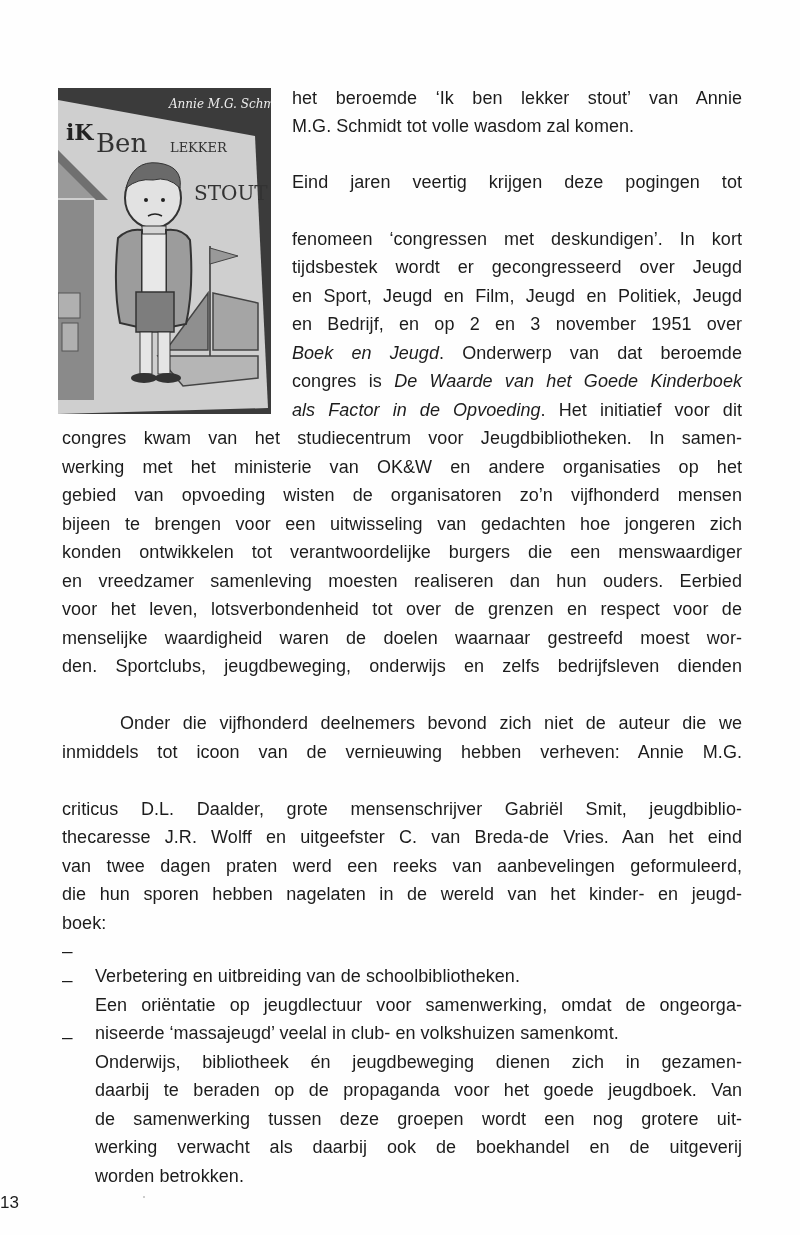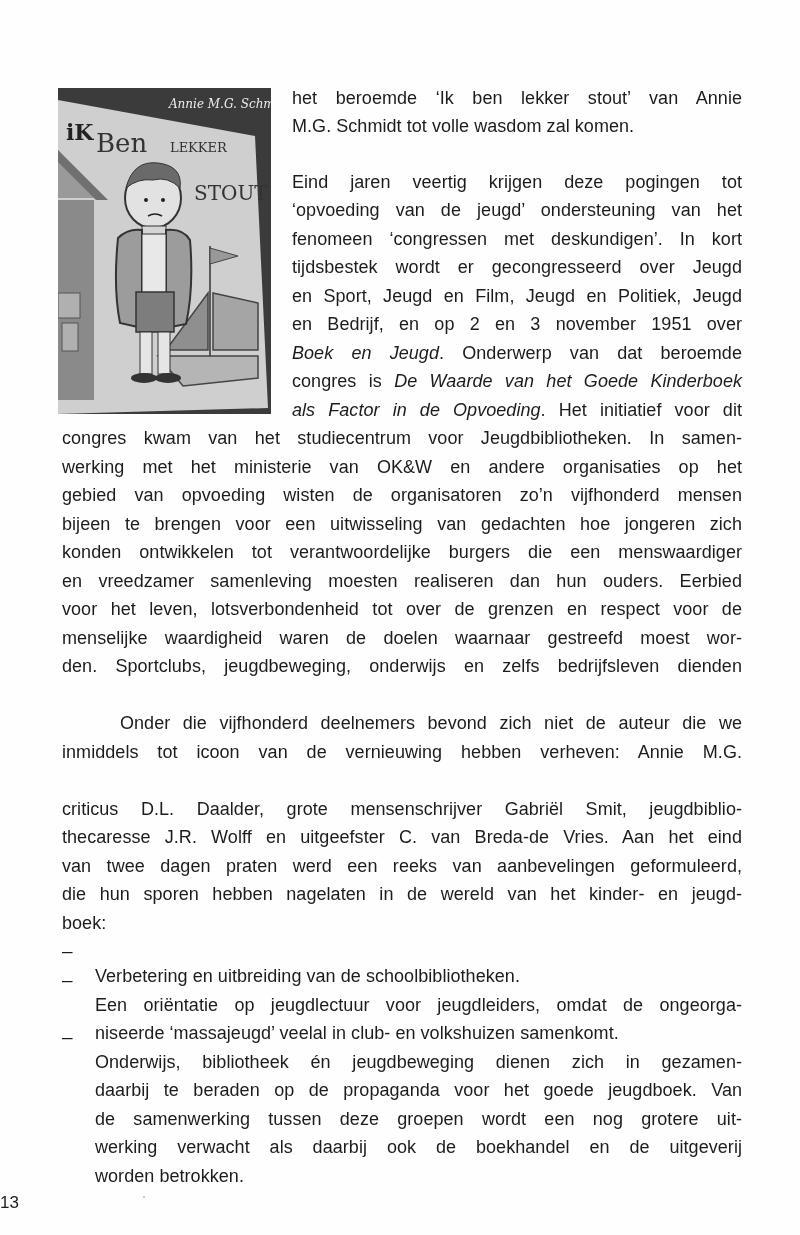--- a/index.html
+++ b/index.html
@@ -57,21 +57,20 @@
       <text x="38" y="64" font-family="DejaVu Serif, serif" font-size="26" fill="#333">Ben</text>
       <text x="112" y="64" font-family="DejaVu Serif, serif" font-size="13" fill="#333">LEKKER</text>
       <text x="136" y="112" font-family="DejaVu Serif, serif" font-size="20" fill="#333">STOUT</text>
     </svg>
   </div>
 
   <div class="line side just" style="top:86px">het beroemde ‘Ik ben lekker stout’ van Annie</div>
   <div class="line side" style="top:114px">M.G. Schmidt tot volle wasdom zal komen.</div>
 
   <div class="line side just" style="top:170px">Eind jaren veertig krijgen deze pogingen tot</div>
-  <div class="line side just" style="top:198px">‘opvoeding van de jeugd’ ondersteuning van het</div>
   <div class="line side just" style="top:227px">fenomeen ‘congressen met deskundigen’. In kort</div>
   <div class="line side just" style="top:255px">tijdsbestek wordt er gecongresseerd over Jeugd</div>
   <div class="line side just" style="top:284px">en Sport, Jeugd en Film, Jeugd en Politiek, Jeugd</div>
   <div class="line side just" style="top:312px">en Bedrijf, en op 2 en 3 november 1951 over</div>
   <div class="line side just" style="top:341px"><i>Boek en Jeugd</i><span>. Onderwerp van dat beroemde</span></div>
   <div class="line side just" style="top:369px"><span>congres is </span><i>De Waarde van het Goede Kinderboek</i></div>
   <div class="line side just" style="top:398px"><i>als Factor in de Opvoeding</i><span>. Het initiatief voor dit</span></div>
 
   <div class="line full just" style="top:426px">congres kwam van het studiecentrum voor Jeugdbibliotheken. In samen-</div>
   <div class="line full just" style="top:455px">werking met het ministerie van OK&amp;W en andere organisaties op het</div>
@@ -91,21 +90,21 @@
   <div class="line full just" style="top:882px">die hun sporen hebben nagelaten in de wereld van het kinder- en jeugd-</div>
   <div class="line full" style="top:911px">boek:</div>
 
   <div>
     <div>
       <span class="dash" style="top:939px">–</span>
       <div class="line bul-text" style="top:939px">Verbetering en uitbreiding van de schoolbibliotheken.</div>
     </div>
     <div>
       <span class="dash" style="top:968px">–</span>
-      <div class="line bul-text just" style="top:968px">Een oriëntatie op jeugdlectuur voor jeugdleiders, omdat de ongeorga-</div>
+      <div class="line bul-text just" style="top:968px">Een oriëntatie op jeugdlectuur voor samenwerking, omdat de ongeorga-</div>
       <div class="line bul-text" style="top:996px">niseerde ‘massajeugd’ veelal in club- en volkshuizen samenkomt.</div>
     </div>
     <div>
       <span class="dash" style="top:1025px">–</span>
       <div class="line bul-text just" style="top:1025px">Onderwijs, bibliotheek én jeugdbeweging dienen zich in gezamen-</div>
       <div class="line bul-text just" style="top:1053px">daarbij te beraden op de propaganda voor het goede jeugdboek. Van</div>
       <div class="line bul-text just" style="top:1082px">de samenwerking tussen deze groepen wordt een nog grotere uit-</div>
       <div class="line bul-text just" style="top:1110px">werking verwacht als daarbij ook de boekhandel en de uitgeverij</div>
       <div class="line bul-text" style="top:1139px">worden betrokken.</div>
     </div>

